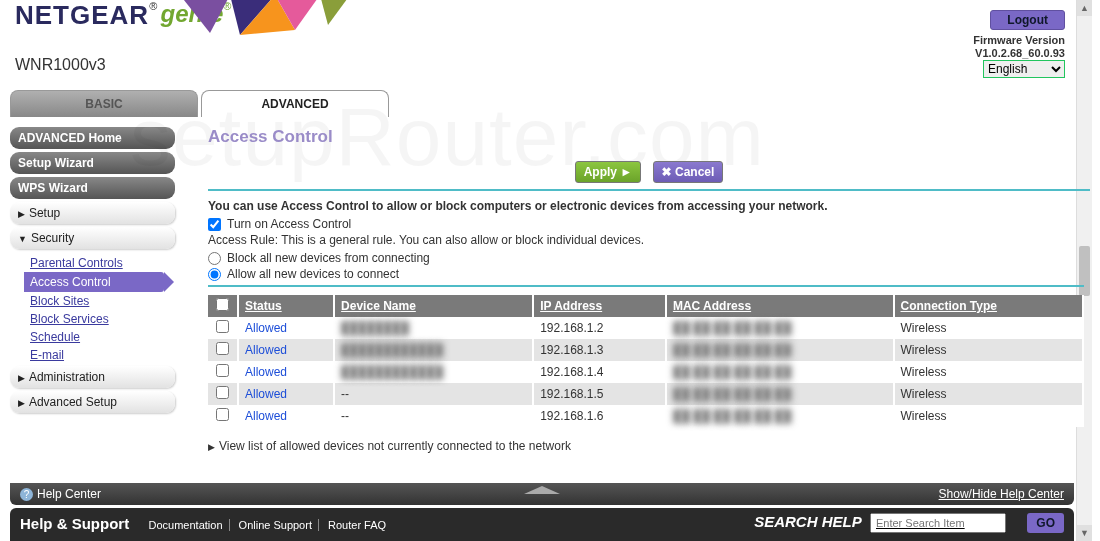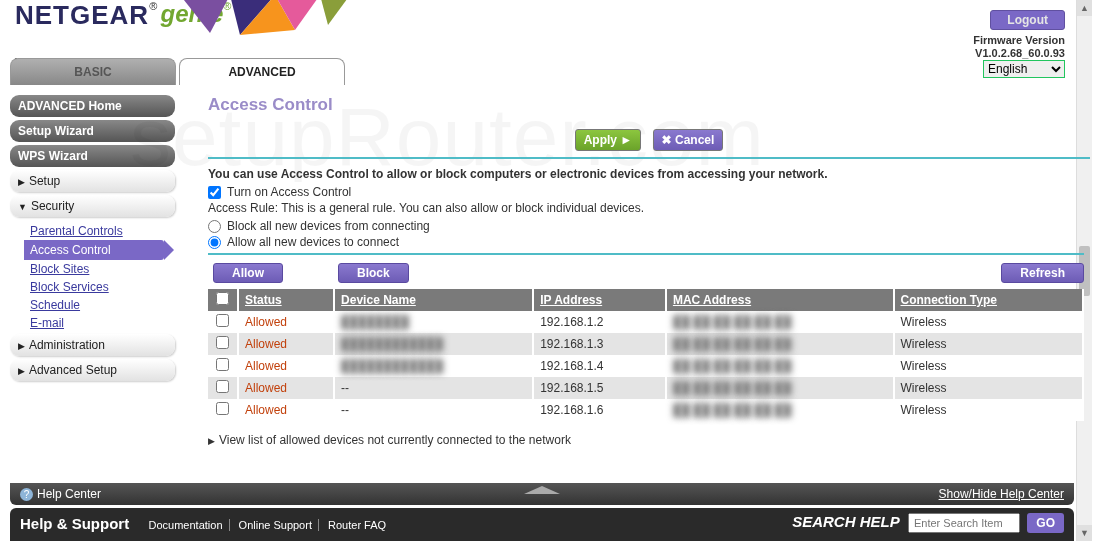--- a/index.html
+++ b/index.html
@@ -4,27 +4,27 @@
 <style>
 * { margin: 0; padding: 0; box-sizing: border-box; font-family: Arial, sans-serif; }
 body { background: #fff; font-size: 12px; color: #333; width: 1100px; height: 541px; overflow: hidden; position: relative; }
 
 .header { padding: 5px 15px 0; position: relative; height: 58px; }
 .logo { position: absolute; left: 15px; top: 0; }
 .logo-netgear { font-size: 26px; font-weight: bold; color: #2a2a5e; letter-spacing: 1px; }
 .logo-genie { font-size: 24px; font-weight: bold; color: #72a730; font-style: italic; vertical-align: 2px; }
 .logo-reg { font-size: 11px; vertical-align: 14px; }
 .model { font-size: 16px; font-weight: normal; position: absolute; left: 15px; top: 56px; }
-.logout-btn { position: absolute; right: 35px; top: 10px; background: #7a68c6; color: #e5e5e5; border: 1px solid #6050a0; border-radius: 3px; padding: 2px 16px; font-size: 12px; font-weight: bold; cursor: pointer; }
+.logout-btn { position: absolute; right: 35px; top: 10px; background: #7a68c6; color: #0f172a; border: 1px solid #6050a0; border-radius: 3px; padding: 2px 16px; font-size: 12px; font-weight: bold; cursor: pointer; }
 .firmware { position: absolute; right: 35px; top: 34px; text-align: right; font-size: 11px; font-weight: bold; line-height: 13px; }
 
 .geom { position: absolute; left: 180px; top: -5px; width: 200px; height: 45px; overflow: hidden; }
 
 .tabs-row { display: flex; align-items: flex-end; padding: 0 10px; position: relative; }
-.tab { border: 1px solid #999; border-bottom: none; border-radius: 8px 8px 0 0; padding: 6px 0; width: 166px; margin-right: 3px; text-align: center; font-weight: bold; cursor: pointer; }
+.tab { border: 1px solid #999; border-bottom: none; border-radius: 8px 8px 0 0; padding: 6px 0; width: 188px; margin-right: 3px; text-align: center; font-weight: bold; cursor: pointer; margin-top: 32px; }
 .tab.inactive { background: linear-gradient(#b0b0b0, #888); color: #555; }
 .tab.active { background: #fff; color: #222; }
 .lang-select { position: absolute; right: 35px; top: 2px; width: 82px; border: 1px solid #22c55e; font-size: 12px; }
 
 .main { display: flex; padding: 10px 10px 0 10px; gap: 33px; }
 
 .sidebar { width: 165px; }
 .side-pill { background: linear-gradient(#888, #555); color: #fff; border-radius: 9px; padding: 4px 8px; margin-bottom: 3px; font-size: 12px; font-weight: bold; cursor: pointer; }
 .side-item { background: linear-gradient(#fff, #e2e2e2); border-radius: 9px; padding: 4px 8px; margin-bottom: 3px; font-size: 12px; color: #222; cursor: pointer; box-shadow: 1px 1px 2px rgba(0,0,0,0.2); position: relative; }
 .side-item .arrow { font-size: 9px; margin-right: 4px; }
@@ -49,21 +49,21 @@
 
 .action-row { display: flex; justify-content: space-between; margin: 4px 0 6px; }
 .action-row .left { display: flex; gap: 55px; padding-left: 5px; }
 
 .dev-table { width: 100%; border-collapse: collapse; }
 .dev-table th { background: #7a7a7a; color: #fff; font-size: 12px; text-align: left; padding: 3px 6px; text-decoration: underline; border-right: 2px solid #fff; }
 .dev-table th.chk-col { text-decoration: none; width: 30px; text-align:center; }
 .dev-table td { padding: 3px 6px; border-right: 2px solid #fff; font-size: 12px; }
 .dev-table tr.r0 td { background: #fff; }
 .dev-table tr.r1 td { background: #e4e4e4; }
-.status-allowed { color: #c2410c; }
+.status-allowed { color: #1d4ed8; }
 .blur { color: transparent; text-shadow: 0 0 6px rgba(120,120,120,0.9); user-select:none; }
 .td-chk { text-align:center; }
 
 .viewlist { margin-top: 12px; font-size: 12px; cursor: pointer; }
 .viewlist .tri-r { font-size: 9px; margin-right: 4px; }
 
 
 .watermark { position: absolute; left: 130px; top: 90px; font-size: 82px; color: rgba(0,0,0,0.04); font-weight: 300; letter-spacing: 1px; z-index: 0; pointer-events: none; }
 
 .helpbar { position: absolute; bottom: 36px; left: 10px; right: 26px; background: linear-gradient(#555, #333); color: #fff; font-size: 12px; padding: 4px 10px; border-radius: 0 0 6px 6px; display: flex; justify-content: space-between; align-items: center; }
@@ -71,22 +71,22 @@
 .helpbar .sh { text-decoration: underline; cursor: pointer; }
 .helpbar .chev-up { position: absolute; left: 50%; transform: translateX(-50%); top: 3px; width: 0; height: 0; border-left: 18px solid transparent; border-right: 18px solid transparent; border-bottom: 8px solid #aaa; }
 .q-icon { display:inline-block; width:13px; height:13px; border-radius:50%; background:#8eb5d8; color:#fff; text-align:center; font-size:10px; line-height:13px; margin-right:4px; }
 
 .footer { position: absolute; bottom: 0; left: 10px; right: 26px; background: #2a2a2a; color: #fff; padding: 5px 10px 8px; display: flex; justify-content: space-between; align-items: center; border-radius: 6px 6px 0 0; }
 .footer .hs { font-size: 15px; font-weight: bold; }
 .footer .links { font-size: 11px; }
 .footer .links span { padding: 0 6px; border-right: 1px solid #888; cursor:pointer; }
 .footer .links span:last-child { border: none; }
 .footer .search-lbl { font-size: 15px; font-weight: bold; font-style: italic; margin-right: 5px; }
-.footer input { width: 112px; font-size: 11px; padding: 2px 4px; }
-.go-btn { background: #7a68c6; color: #ffffff; border: none; border-radius: 3px; padding: 3px 9px; font-size: 12px; font-weight: bold; cursor: pointer; margin-left: 4px; }
+.footer input { width: 136px; font-size: 11px; padding: 2px 4px; text-decoration: underline; }
+.go-btn { background: #7a68c6; color: #0f172a; border: none; border-radius: 3px; padding: 3px 9px; font-size: 12px; font-weight: bold; cursor: pointer; margin-left: 18px; }
 
 
 .outer-scroll { position: absolute; right: 8px; top: 0; bottom: 0; width: 16px; background: #f0f0f0; border-left: 1px solid #ddd; }
 .outer-track { position:absolute; top:16px; bottom:16px; left:0; right:0; background:#f0f0f0; }
 .outer-thumb { position:absolute; top: 230px; height: 50px; left:2px; right:2px; background:#c0c0c0; border-radius:2px; }
 .sb-btn { position:absolute; left:0; right:0; height:16px; background:#e0e0e0; text-align:center; font-size:9px; line-height:16px; color:#666; }
 </style>
 </head>
 <body>
 
@@ -167,27 +167,20 @@
       <div class="radio-row">
         <input type="radio" name="rule" style="">
         <span>Block all new devices from connecting</span>
       </div>
       <div class="radio-row">
         <input type="radio" name="rule" checked="" style="">
         <span>Allow all new devices to connect</span>
       </div>
       <hr class="hr-teal">
 
-      <div class="action-row">
-        <div class="left">
-          <button class="btn-purple">Allow</button>
-          <button class="btn-purple">Block</button>
-        </div>
-        <button class="btn-purple">Refresh</button>
-      </div>
 
       <table class="dev-table">
         <thead>
           <tr>
             <th class="chk-col"><input type="checkbox" style=""></th>
             <th>Status</th>
             <th>Device Name</th>
             <th>IP Address</th>
             <th>MAC Address</th>
             <th>Connection Type</th>

